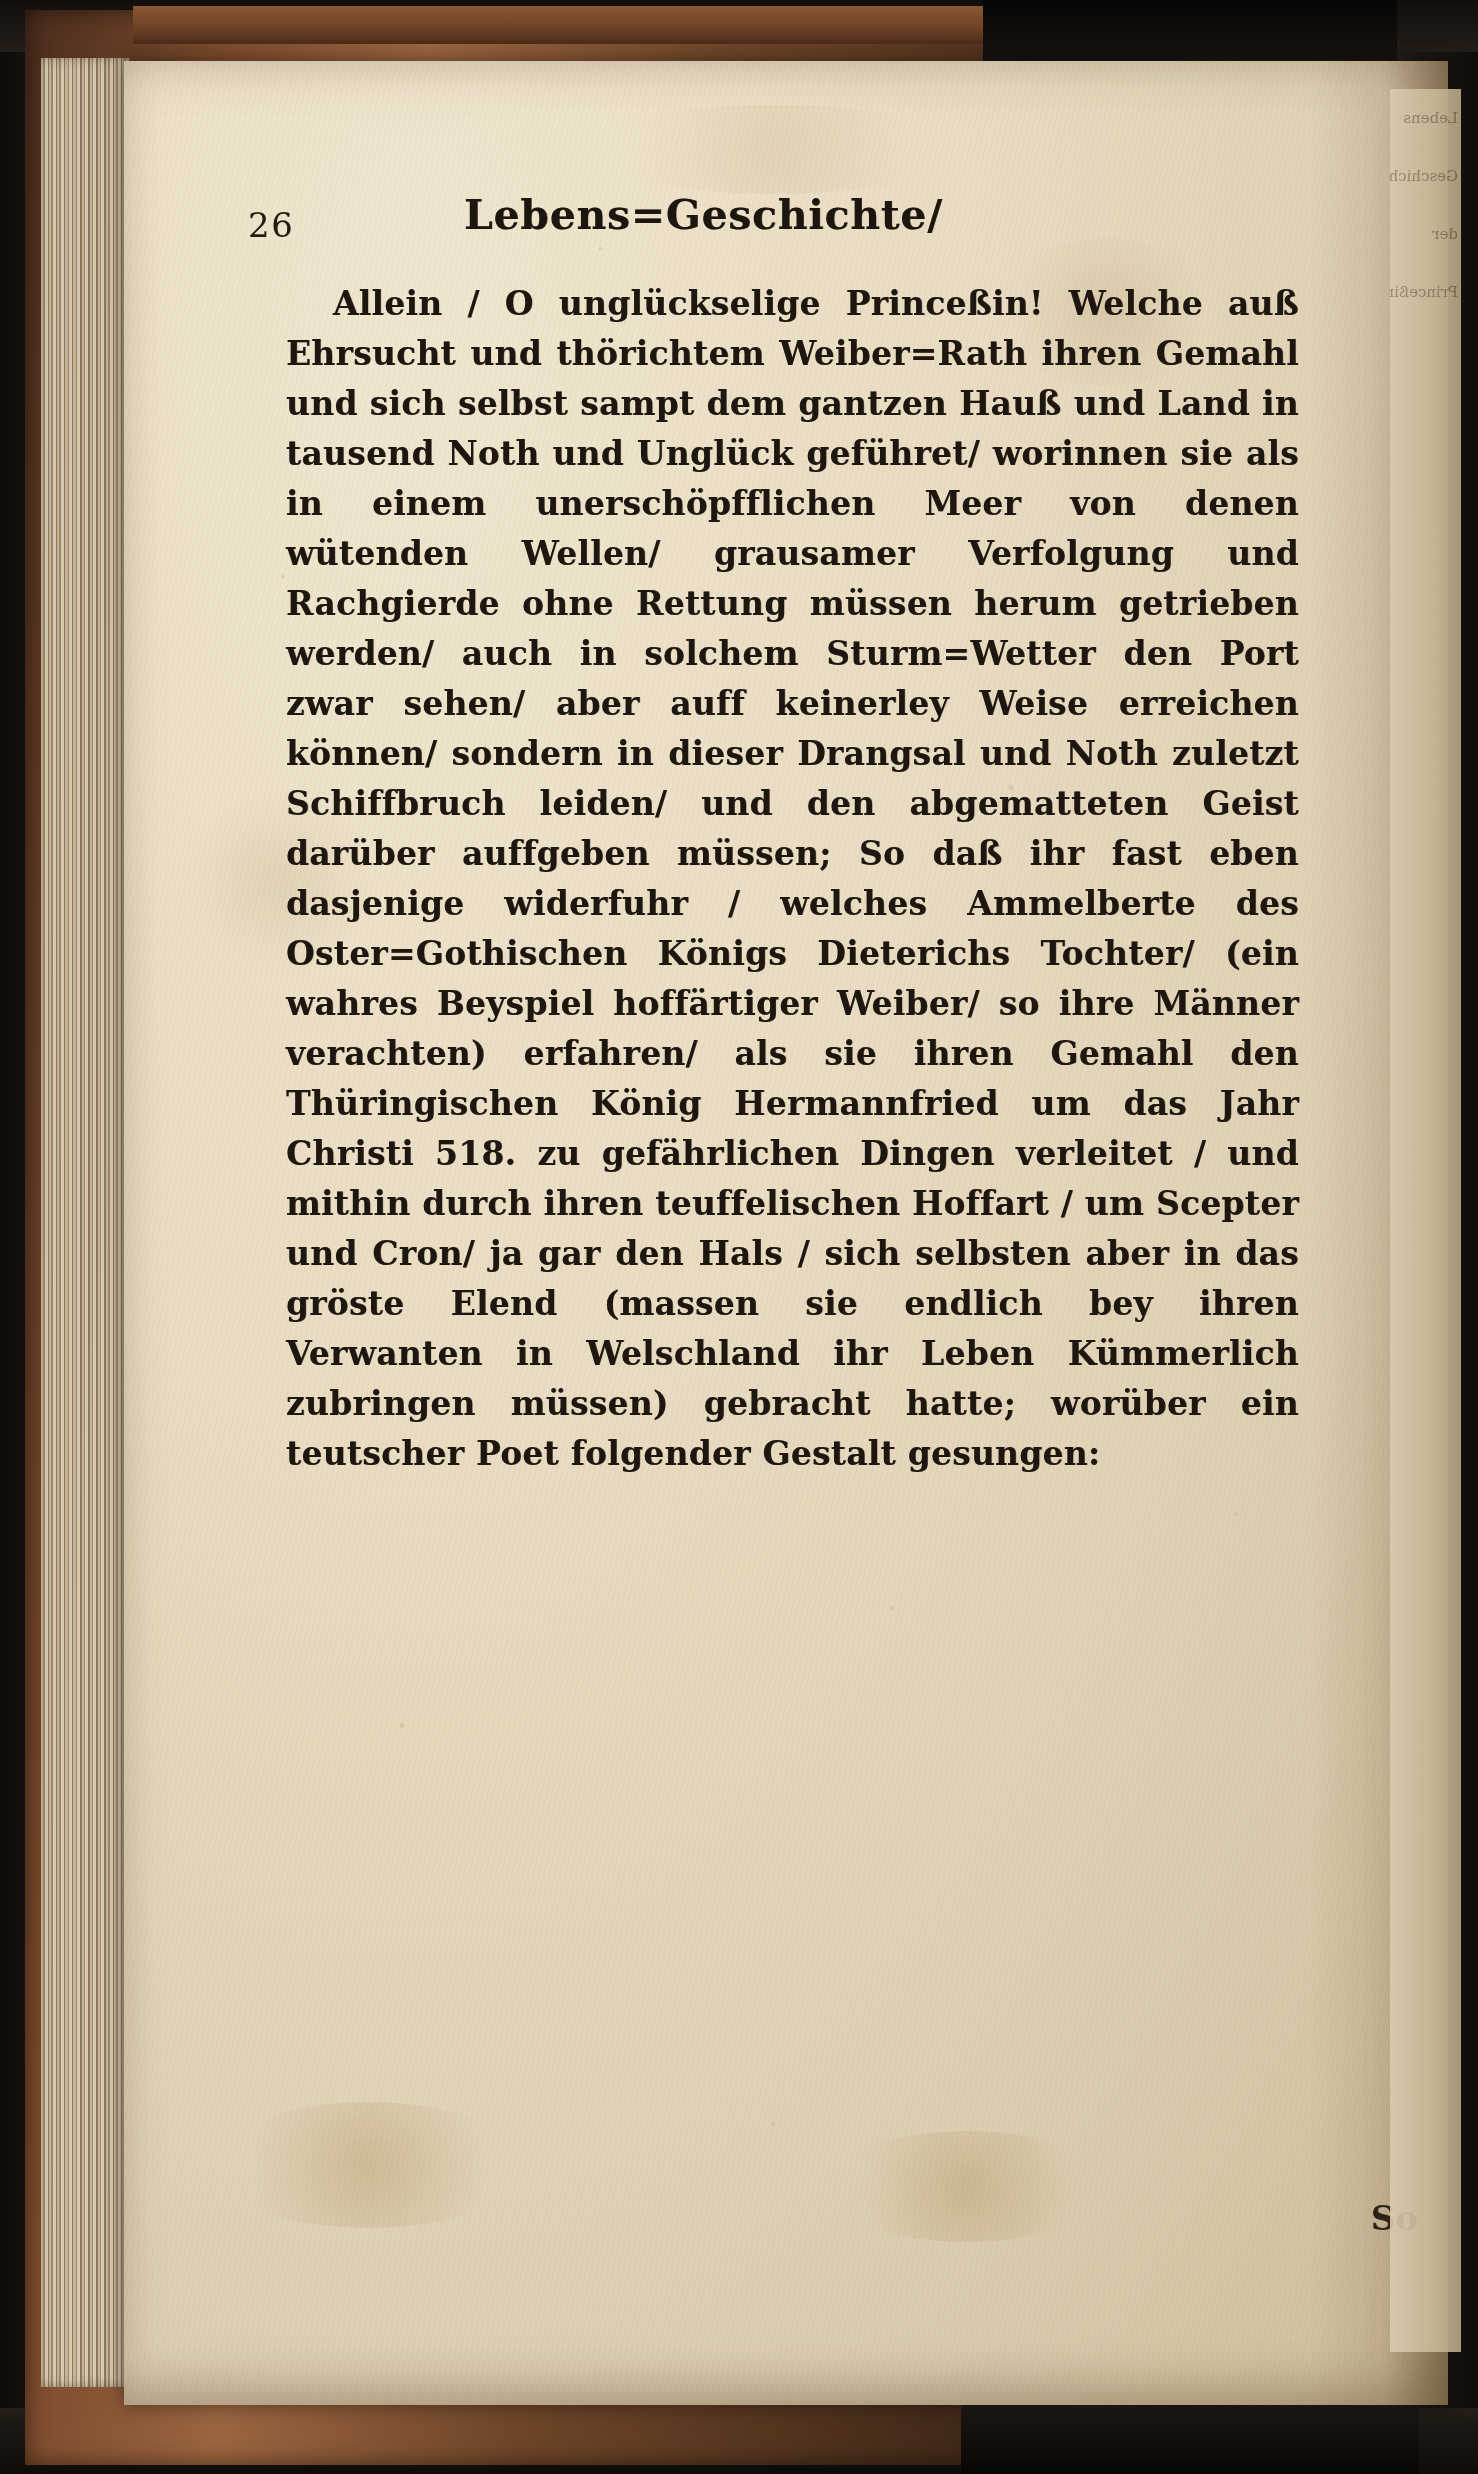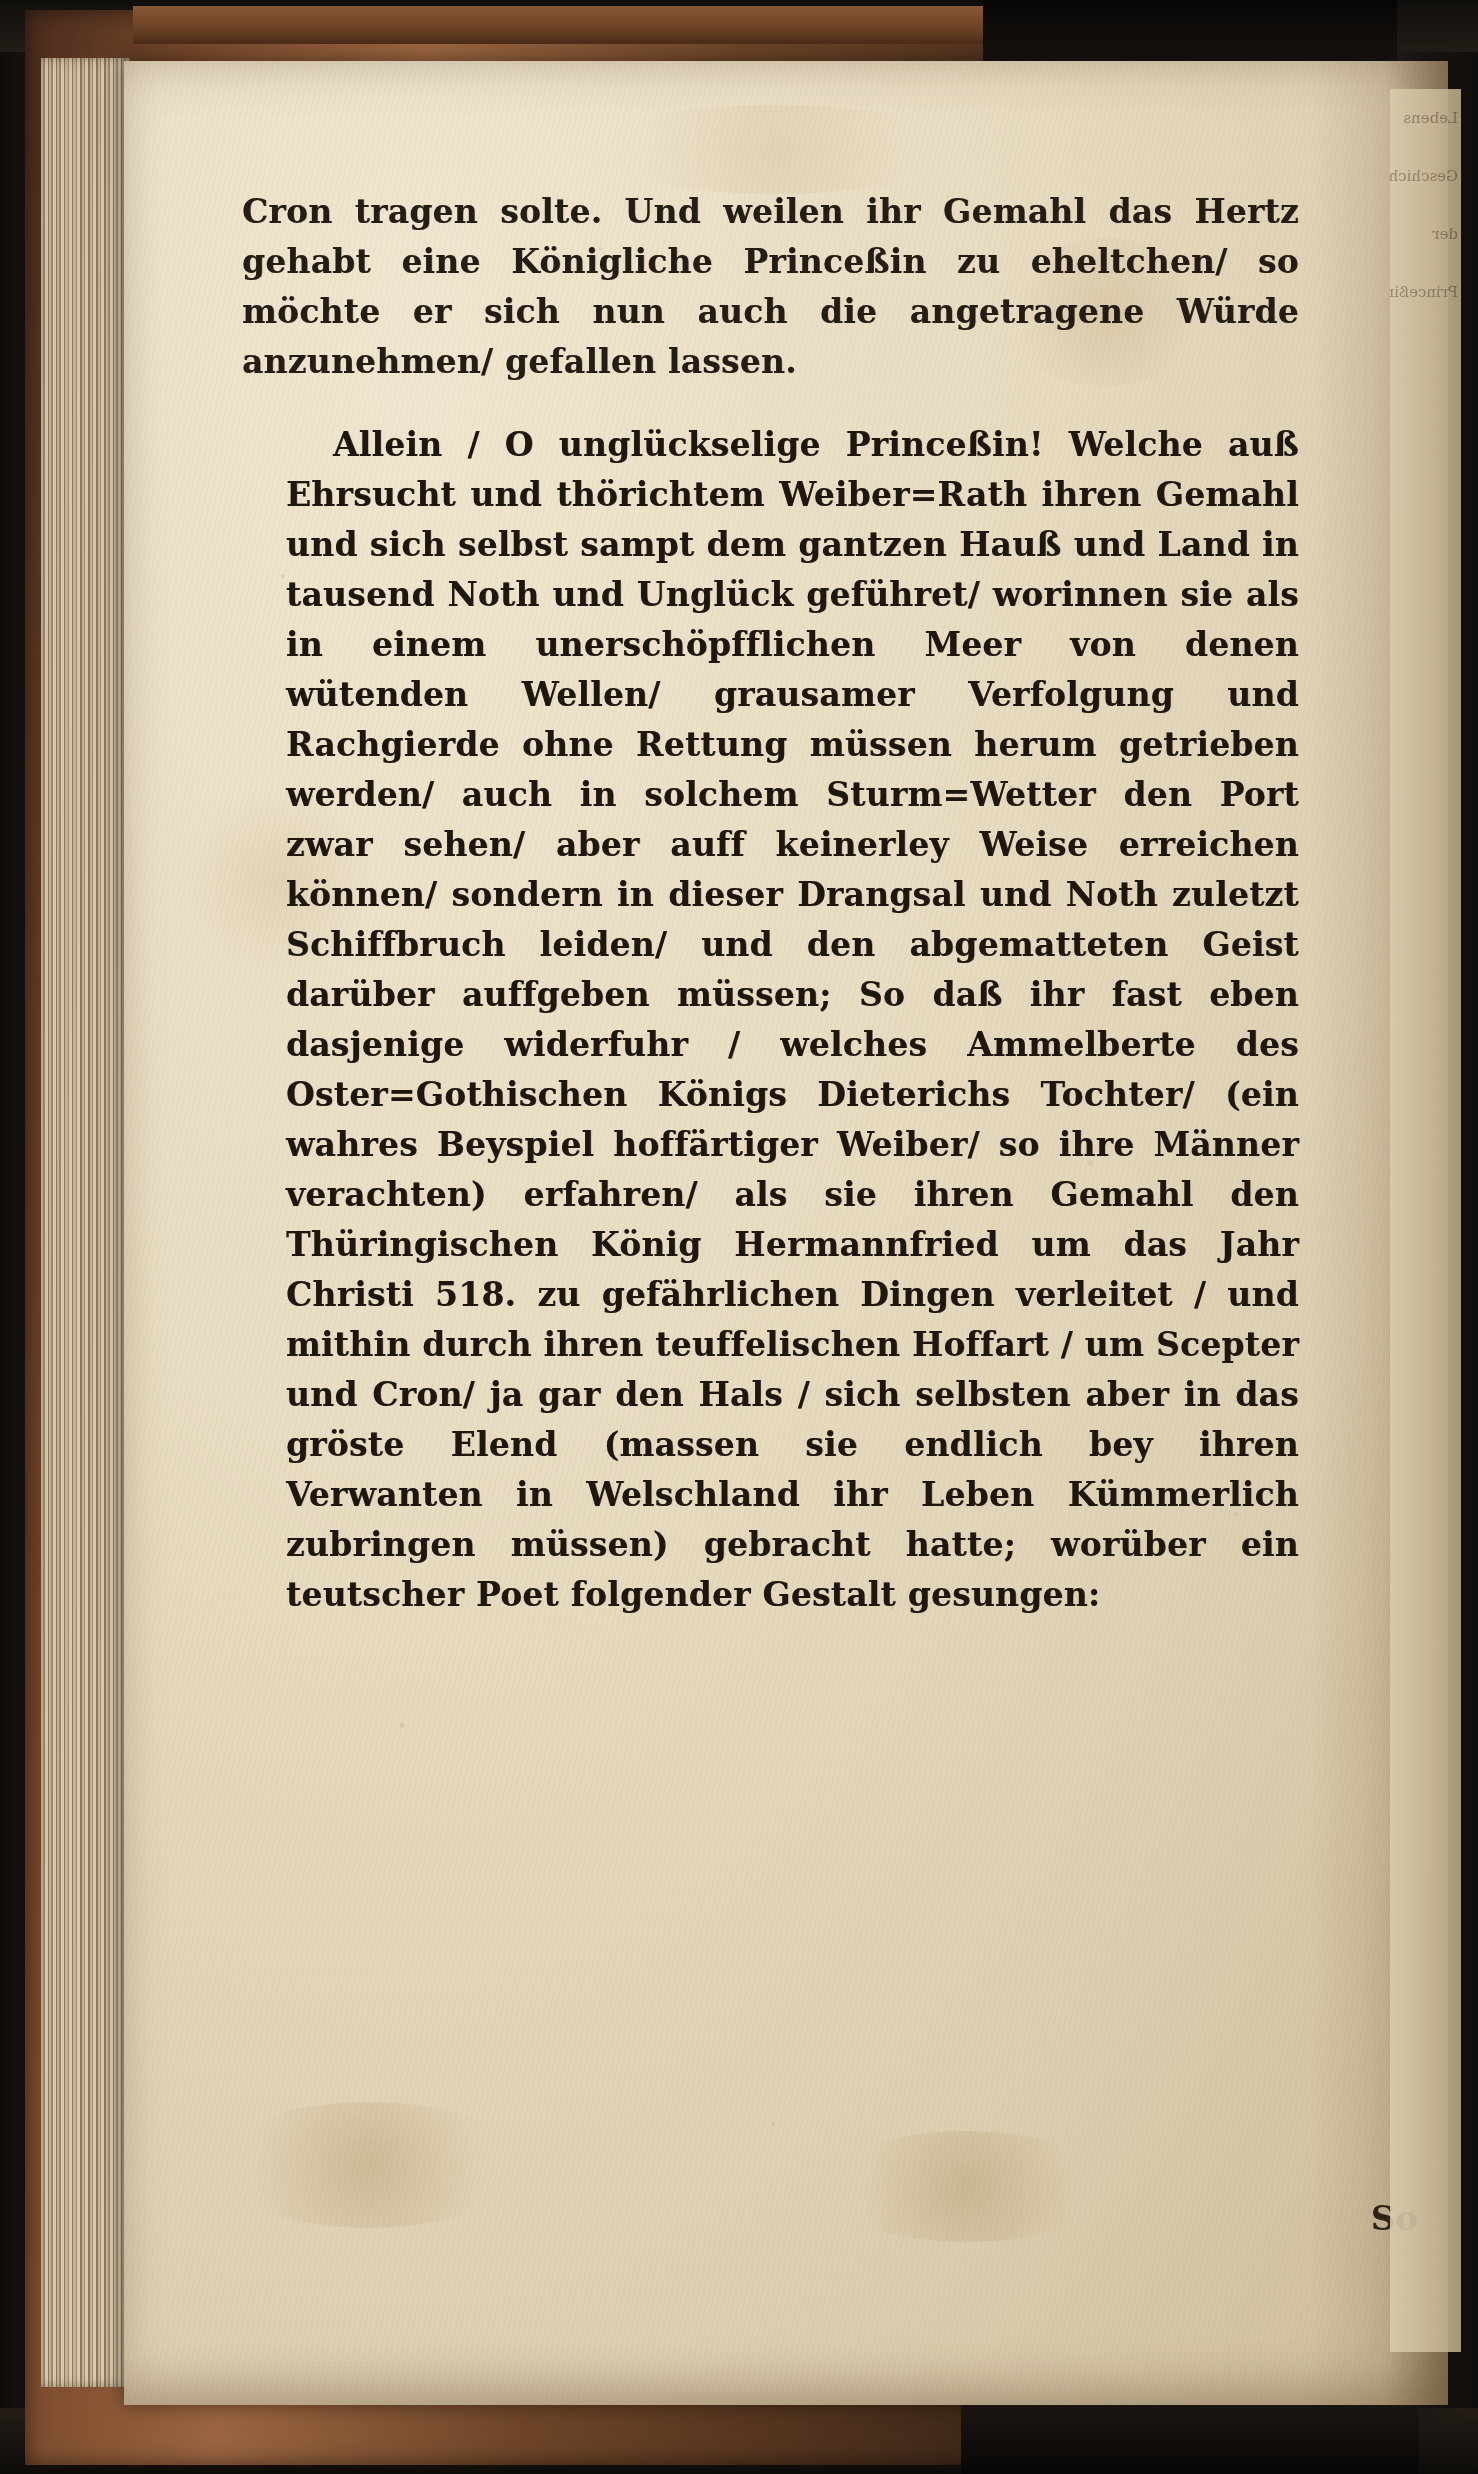--- a/index.html
+++ b/index.html
@@ -239,22 +239,25 @@
   <div class="page">
 
     <div class="stain" style="left:89px;  top:2041px; width:311px; height:126px;"></div>
     <div class="stain" style="left:702px;  top:2070px; width:281px; height:111px;"></div>
     <div class="stain" style="left:872px; top:177px;  width:222px; height:148px; opacity:.6;"></div>
     <div class="stain" style="left:59px;   top:725px;  width:192px; height:192px; opacity:.5;"></div>
     <div class="stain" style="left:458px;  top:44px;   width:384px; height:89px; opacity:.45;"></div>
 
     <div class="textblock">
 
-
-      <p class="para first ink-fade-1">Cron tragen solte.      Und weilen ihr Gemahl das Hertz gehabt eine Königliche Princeßin zu eheltchen/ so möchte er sich nun auch die angetragene Würde anzunehmen/ gefallen lassen.</p>
+      <div class="running-head">
+        <div class="folio">26</div>
+        <div class="head-title">Lebens=Geschichte/</div>
+      </div>
+
 
       <p class="para indent">Allein / O unglückselige Princeßin! Welche auß Ehrsucht und thörichtem Weiber=Rath ihren Gemahl und sich selbst sampt dem gantzen Hauß und Land in tausend Noth und Unglück geführet/ worinnen sie als in einem unerschöpfflichen Meer von denen wütenden Wellen/ grausamer Verfolgung und Rachgierde ohne Rettung müssen herum getrieben werden/ auch in solchem Sturm=Wetter den Port zwar sehen/ aber auff keinerley Weise erreichen können/ sondern in dieser Drangsal und Noth zuletzt Schiffbruch leiden/ und den abgematteten Geist darüber auffgeben müssen; So daß ihr fast eben dasjenige widerfuhr / welches Ammelberte des Oster=Gothischen Königs Dieterichs Tochter/ (ein wahres Beyspiel hoffärtiger Weiber/ so ihre Männer verachten) erfahren/ als sie ihren Gemahl den Thüringischen König Hermannfried um das Jahr Christi 518. zu gefährlichen Dingen verleitet / und mithin durch ihren teuffelischen Hoffart / um Scepter und Cron/ ja gar den Hals / sich selbsten aber in das gröste Elend (massen sie endlich bey ihren Verwanten in Welschland ihr Leben Kümmerlich zubringen müssen) gebracht hatte; worüber ein teutscher Poet folgender Gestalt gesungen:</p>
 
     </div>
 
     <div class="catchword">So</div>
 
     <div class="gutter"></div>
   </div>
 

